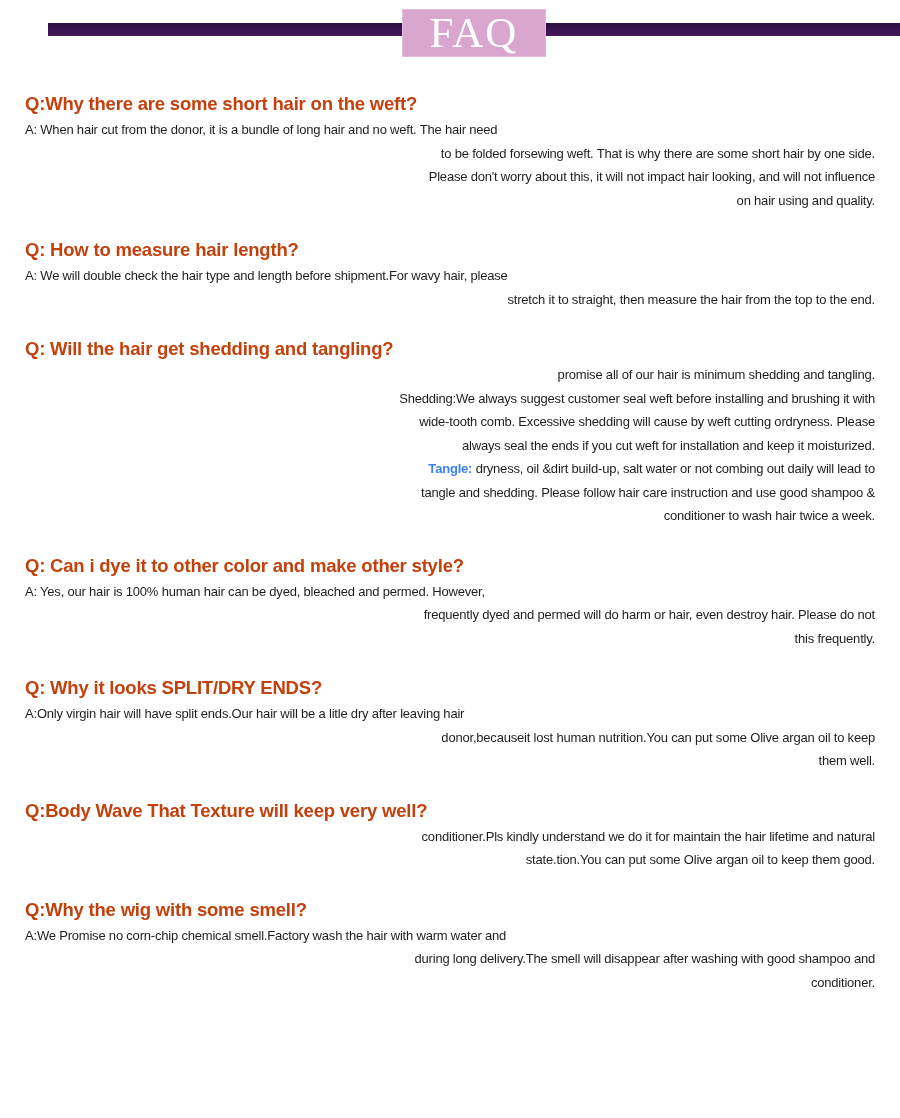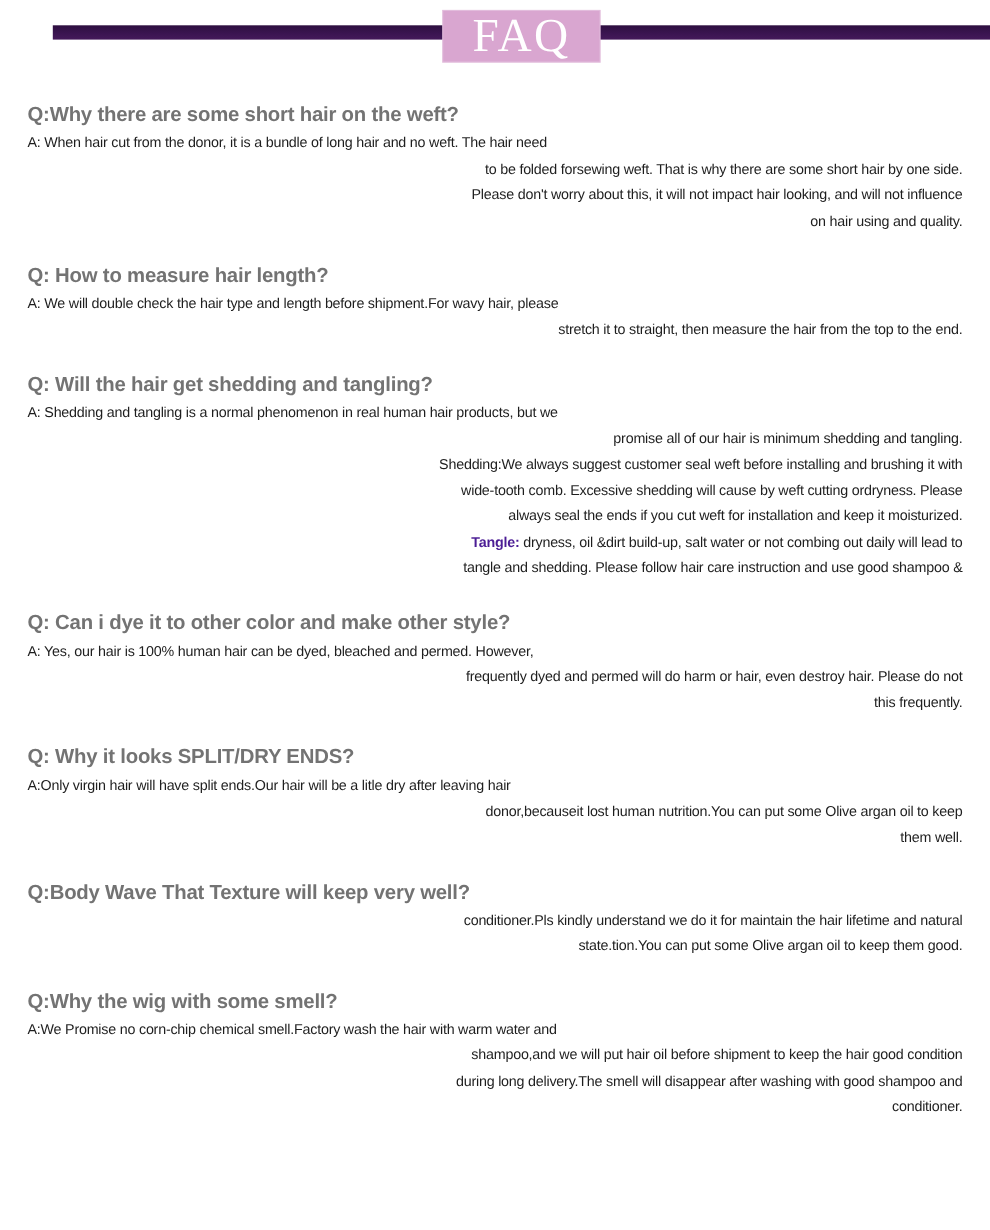--- a/index.html
+++ b/index.html
@@ -33,33 +33,33 @@
     font-family:"Liberation Serif", serif;
     font-size:43px;line-height:1;
     color:#ffffff;letter-spacing:2px;
     padding-bottom:2px;
   }
   
   main{padding:35px 25px 0 25px;}
   section.qa{margin-bottom:26px;}
   .q{
     font-size:18.5px;line-height:23.5px;
-    font-weight:700;color:#737373;
+    font-weight:700;color:#c2410c;
     letter-spacing:-0.2px;
     margin-bottom:2.5px;
     white-space:nowrap;
   }
   .aline{
     font-size:13px;line-height:23.5px;
     letter-spacing:-0.2px;
     white-space:nowrap;
     color:var(--ink);
   }
   .aline.wrap{padding-left:24px;text-align:right;}
-  .aline b{font-weight:700;color:#4c1d95;}
+  .aline b{font-weight:700;color:#3b82f6;}
 </style>
 </head>
 <body>
 
 <div class="page">
   <header>
     <div class="divider-bar"></div>
     <div class="faq-badge">
       <span>FAQ</span>
     </div>
@@ -77,27 +77,27 @@
       <section class="qa">
         <h2 class="q">Q: How to measure hair length?</h2>
         <div>
           <div class="aline">A: We will double check the hair type and length before shipment.For wavy hair, please</div>
           <div class="aline wrap">stretch it to straight, then measure the hair from the top to the end.</div>
         </div>
       </section>
       <section class="qa">
         <h2 class="q">Q: Will the hair get shedding and tangling?</h2>
         <div>
-          <div class="aline">A: Shedding and tangling is a normal phenomenon in real human hair products, but we</div>
           <div class="aline wrap">promise all of our hair is minimum shedding and tangling.</div>
           <div class="aline wrap">Shedding:We always suggest customer seal weft before installing and brushing it with</div>
           <div class="aline wrap">wide-tooth comb. Excessive shedding will cause by weft cutting ordryness. Please</div>
           <div class="aline wrap">always seal the ends if you cut weft for installation and keep it moisturized.</div>
           <div class="aline wrap"><b>Tangle:</b> dryness, oil &amp;dirt build-up, salt water or not combing out daily will lead to</div>
           <div class="aline wrap">tangle and shedding. Please follow hair care instruction and use good shampoo &amp;</div>
+          <div class="aline wrap">conditioner to wash hair twice a week.</div>
         </div>
       </section>
       <section class="qa">
         <h2 class="q">Q: Can i dye it to other color and make other style?</h2>
         <div>
           <div class="aline">A: Yes, our hair is 100% human hair can be dyed, bleached and permed. However,</div>
           <div class="aline wrap">frequently dyed and permed will do harm or hair, even destroy hair. Please do not</div>
           <div class="aline wrap">this frequently.</div>
         </div>
       </section>
@@ -113,19 +113,18 @@
         <h2 class="q">Q:Body Wave That Texture will keep very well?</h2>
         <div>
           <div class="aline wrap">conditioner.Pls kindly understand we do it for maintain the hair lifetime and natural</div>
           <div class="aline wrap">state.tion.You can put some Olive argan oil to keep them good.</div>
         </div>
       </section>
       <section class="qa">
         <h2 class="q">Q:Why the wig with some smell?</h2>
         <div>
           <div class="aline">A:We Promise no corn-chip chemical smell.Factory wash the hair with warm water and</div>
-          <div class="aline wrap">shampoo,and we will put hair oil before shipment to keep the hair good condition</div>
           <div class="aline wrap">during long delivery.The smell will disappear after washing with good shampoo and</div>
           <div class="aline wrap">conditioner.</div>
         </div>
       </section>
     </main>
 </div>
 
 </body></html>

